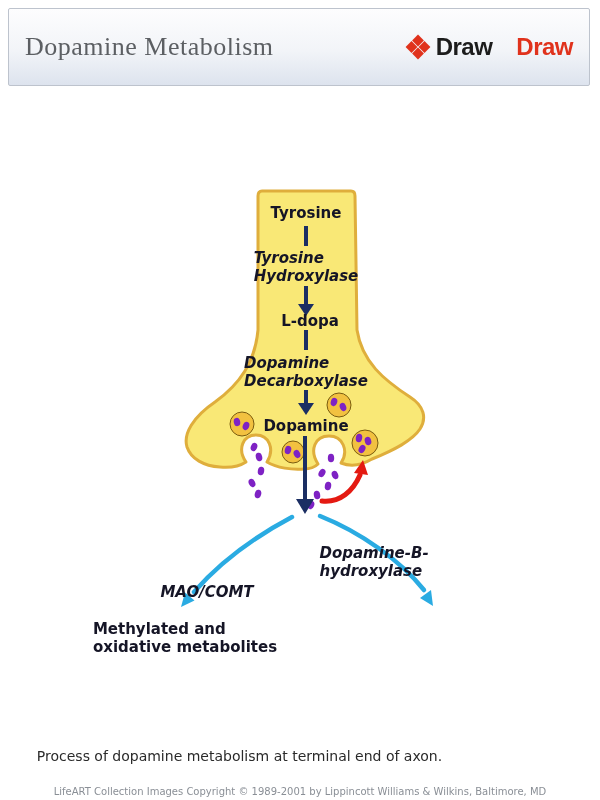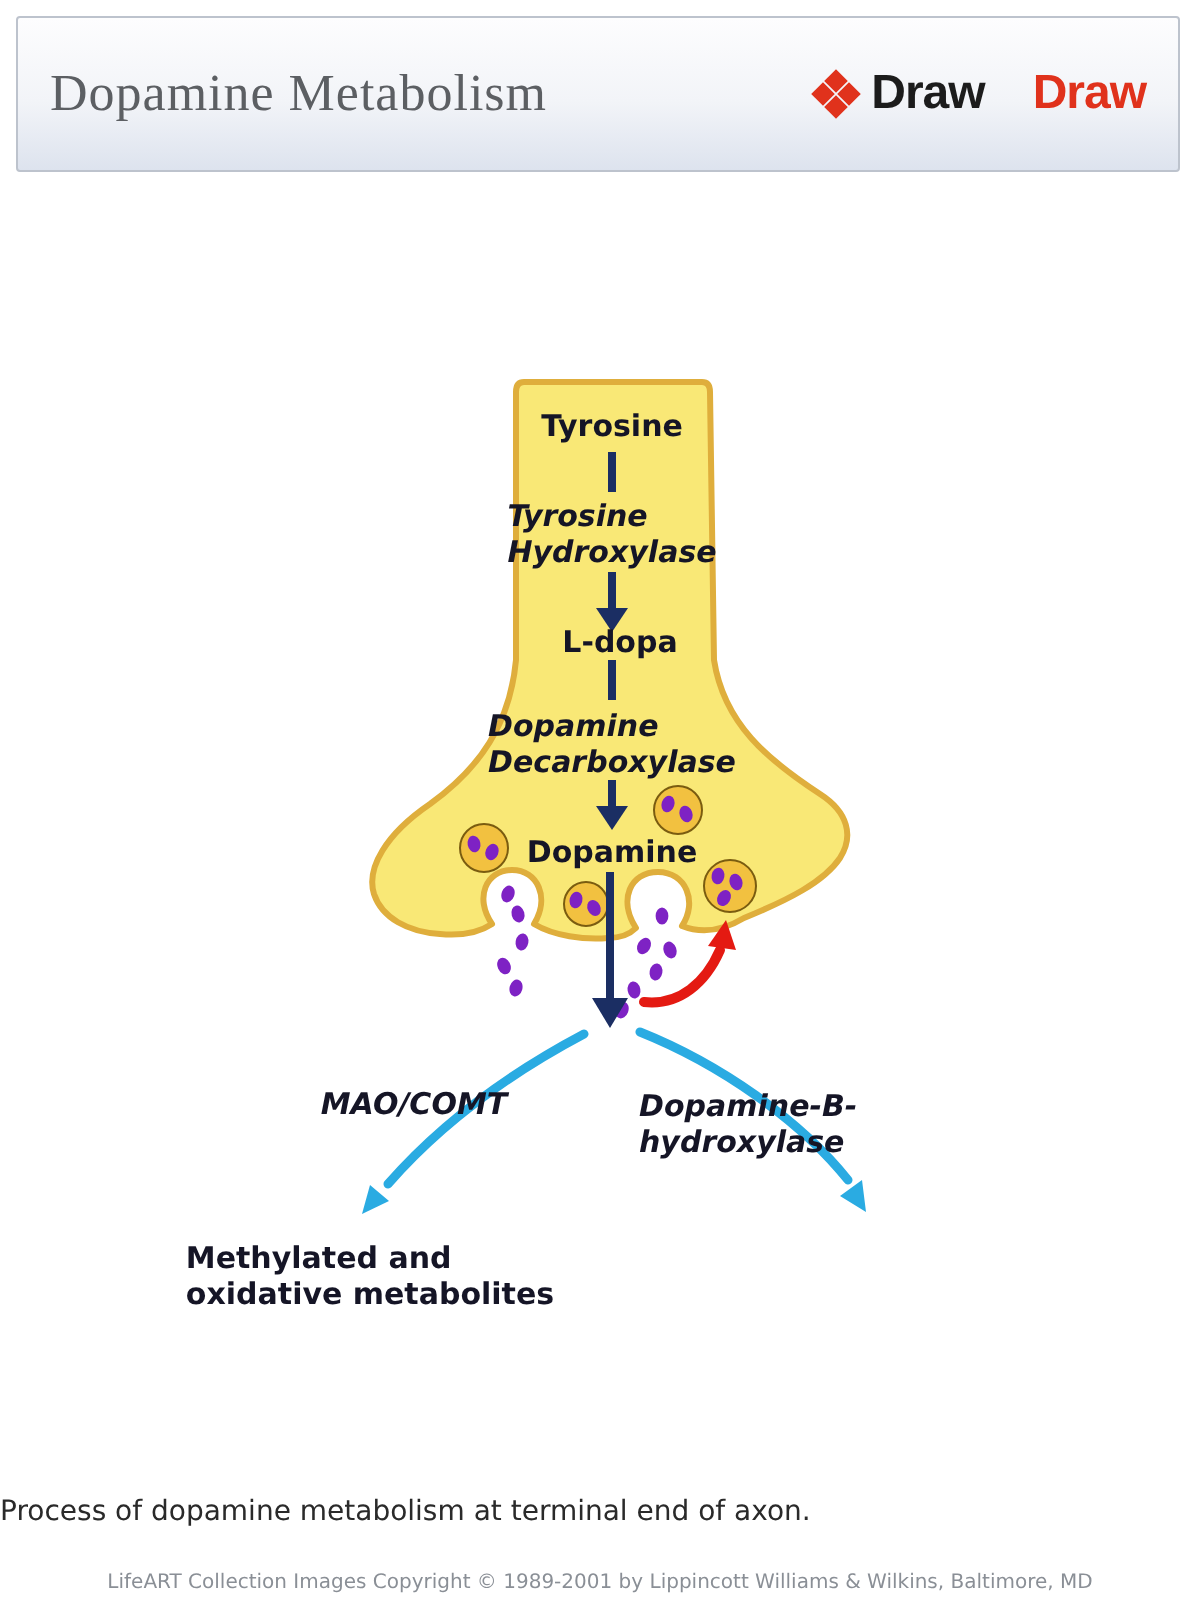--- a/index.html
+++ b/index.html
@@ -20,21 +20,21 @@
   .logo-draw{color:var(--brand-red,#e0321c);margin-left:24px;}
 
   
   .diagram-svg{position:absolute;left:0;top:0;width:600px;height:800px;z-index:1;}
   .lbl{position:absolute;transform:translate(-50%,-50%);z-index:2;
        font-weight:bold;color:#151526;font-size:15px;
        white-space:pre-line;line-height:18px;}
   .enzyme{font-style:italic;}
 
   
-  .caption{position:absolute;left:0;top:748px;width:479px;z-index:2;
+  .caption{position:absolute;left:0;top:748px;width:479px;text-align:center;z-index:2;
            font-size:14px;color:#2a2a2a;}
   .footer{position:absolute;left:0;top:786px;width:600px;text-align:center;z-index:2;
           font-size:10px;color:#8a8f96;}
 </style>
 </head>
 <body>
 
 <div class="page">
 
   <div class="header">
@@ -140,21 +140,21 @@
   </svg>
 
   <div class="lbl" style="left:306px;top:213px;">Tyrosine</div>
   <div class="lbl enzyme" style="left:306px;top:267px;">Tyrosine
 Hydroxylase</div>
   <div class="lbl" style="left:310px;top:321px;">L-dopa</div>
   <div class="lbl enzyme" style="left:306px;top:372px;">Dopamine
 Decarboxylase</div>
   <div class="lbl" style="left:306px;top:426px;">Dopamine</div>
 
-  <div class="lbl enzyme" style="left:207px;top:552px;">MAO/COMT</div>
+  <div class="lbl enzyme" style="left:207px;top:592px;">MAO/COMT</div>
   <div class="lbl enzyme" style="left:413px;top:562px;font-style:italic;">Dopamine-B-hydroxylase</div>
   <div class="lbl" style="left:185px;top:638px;">Methylated and
 oxidative metabolites</div>
 
   <div class="caption">Process of dopamine metabolism at terminal end of axon.</div>
   <div class="footer">LifeART Collection Images Copyright © 1989-2001 by Lippincott Williams &amp; Wilkins, Baltimore, MD</div>
 
 </div>
 
 </body></html>

